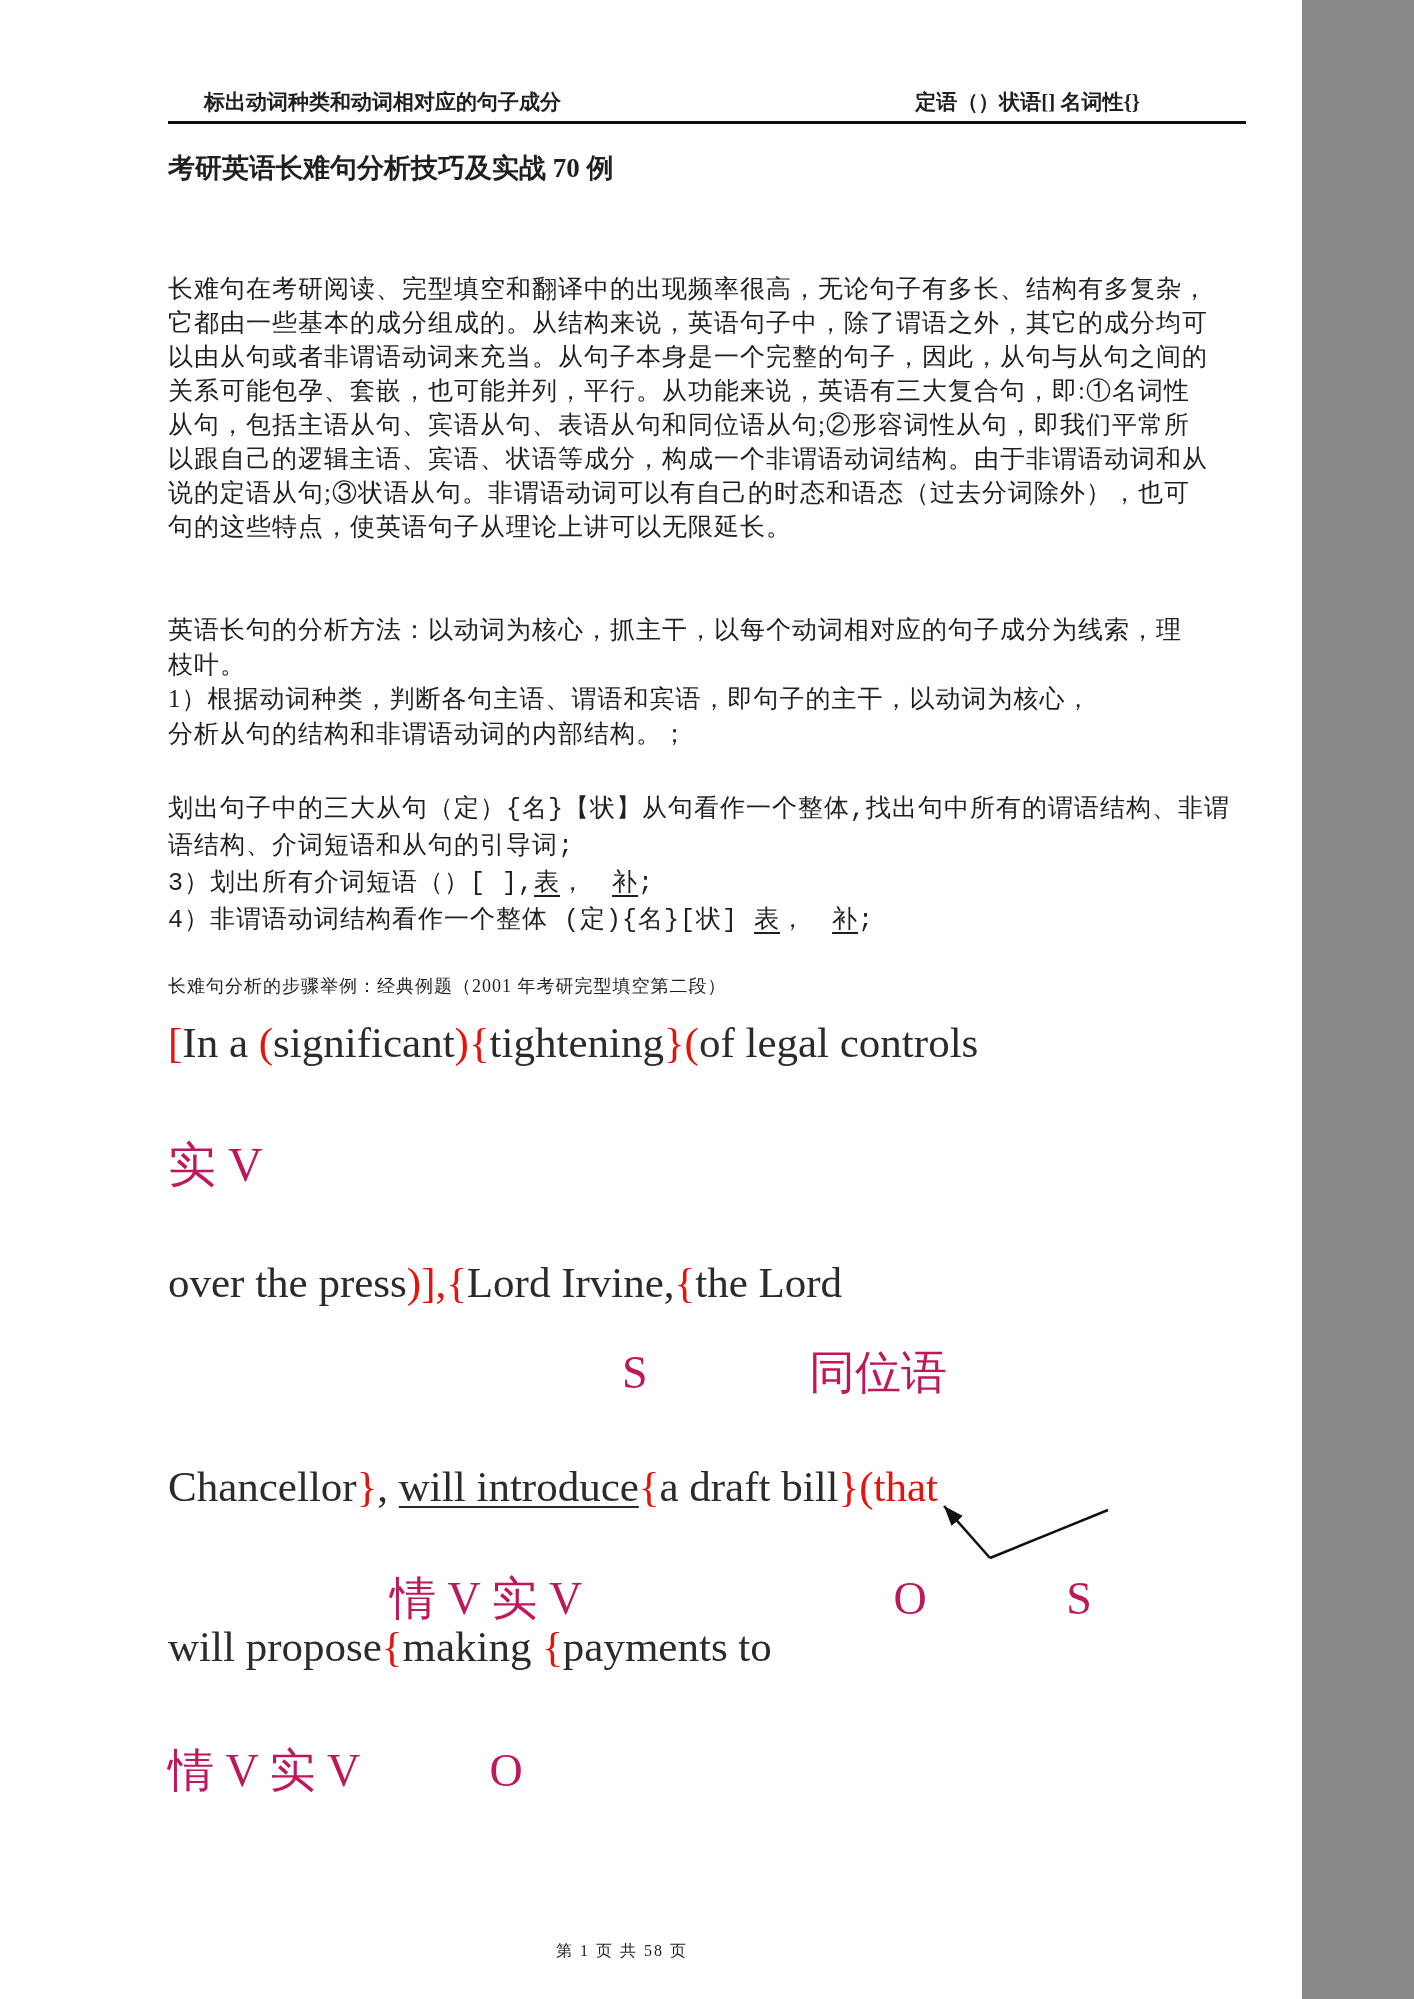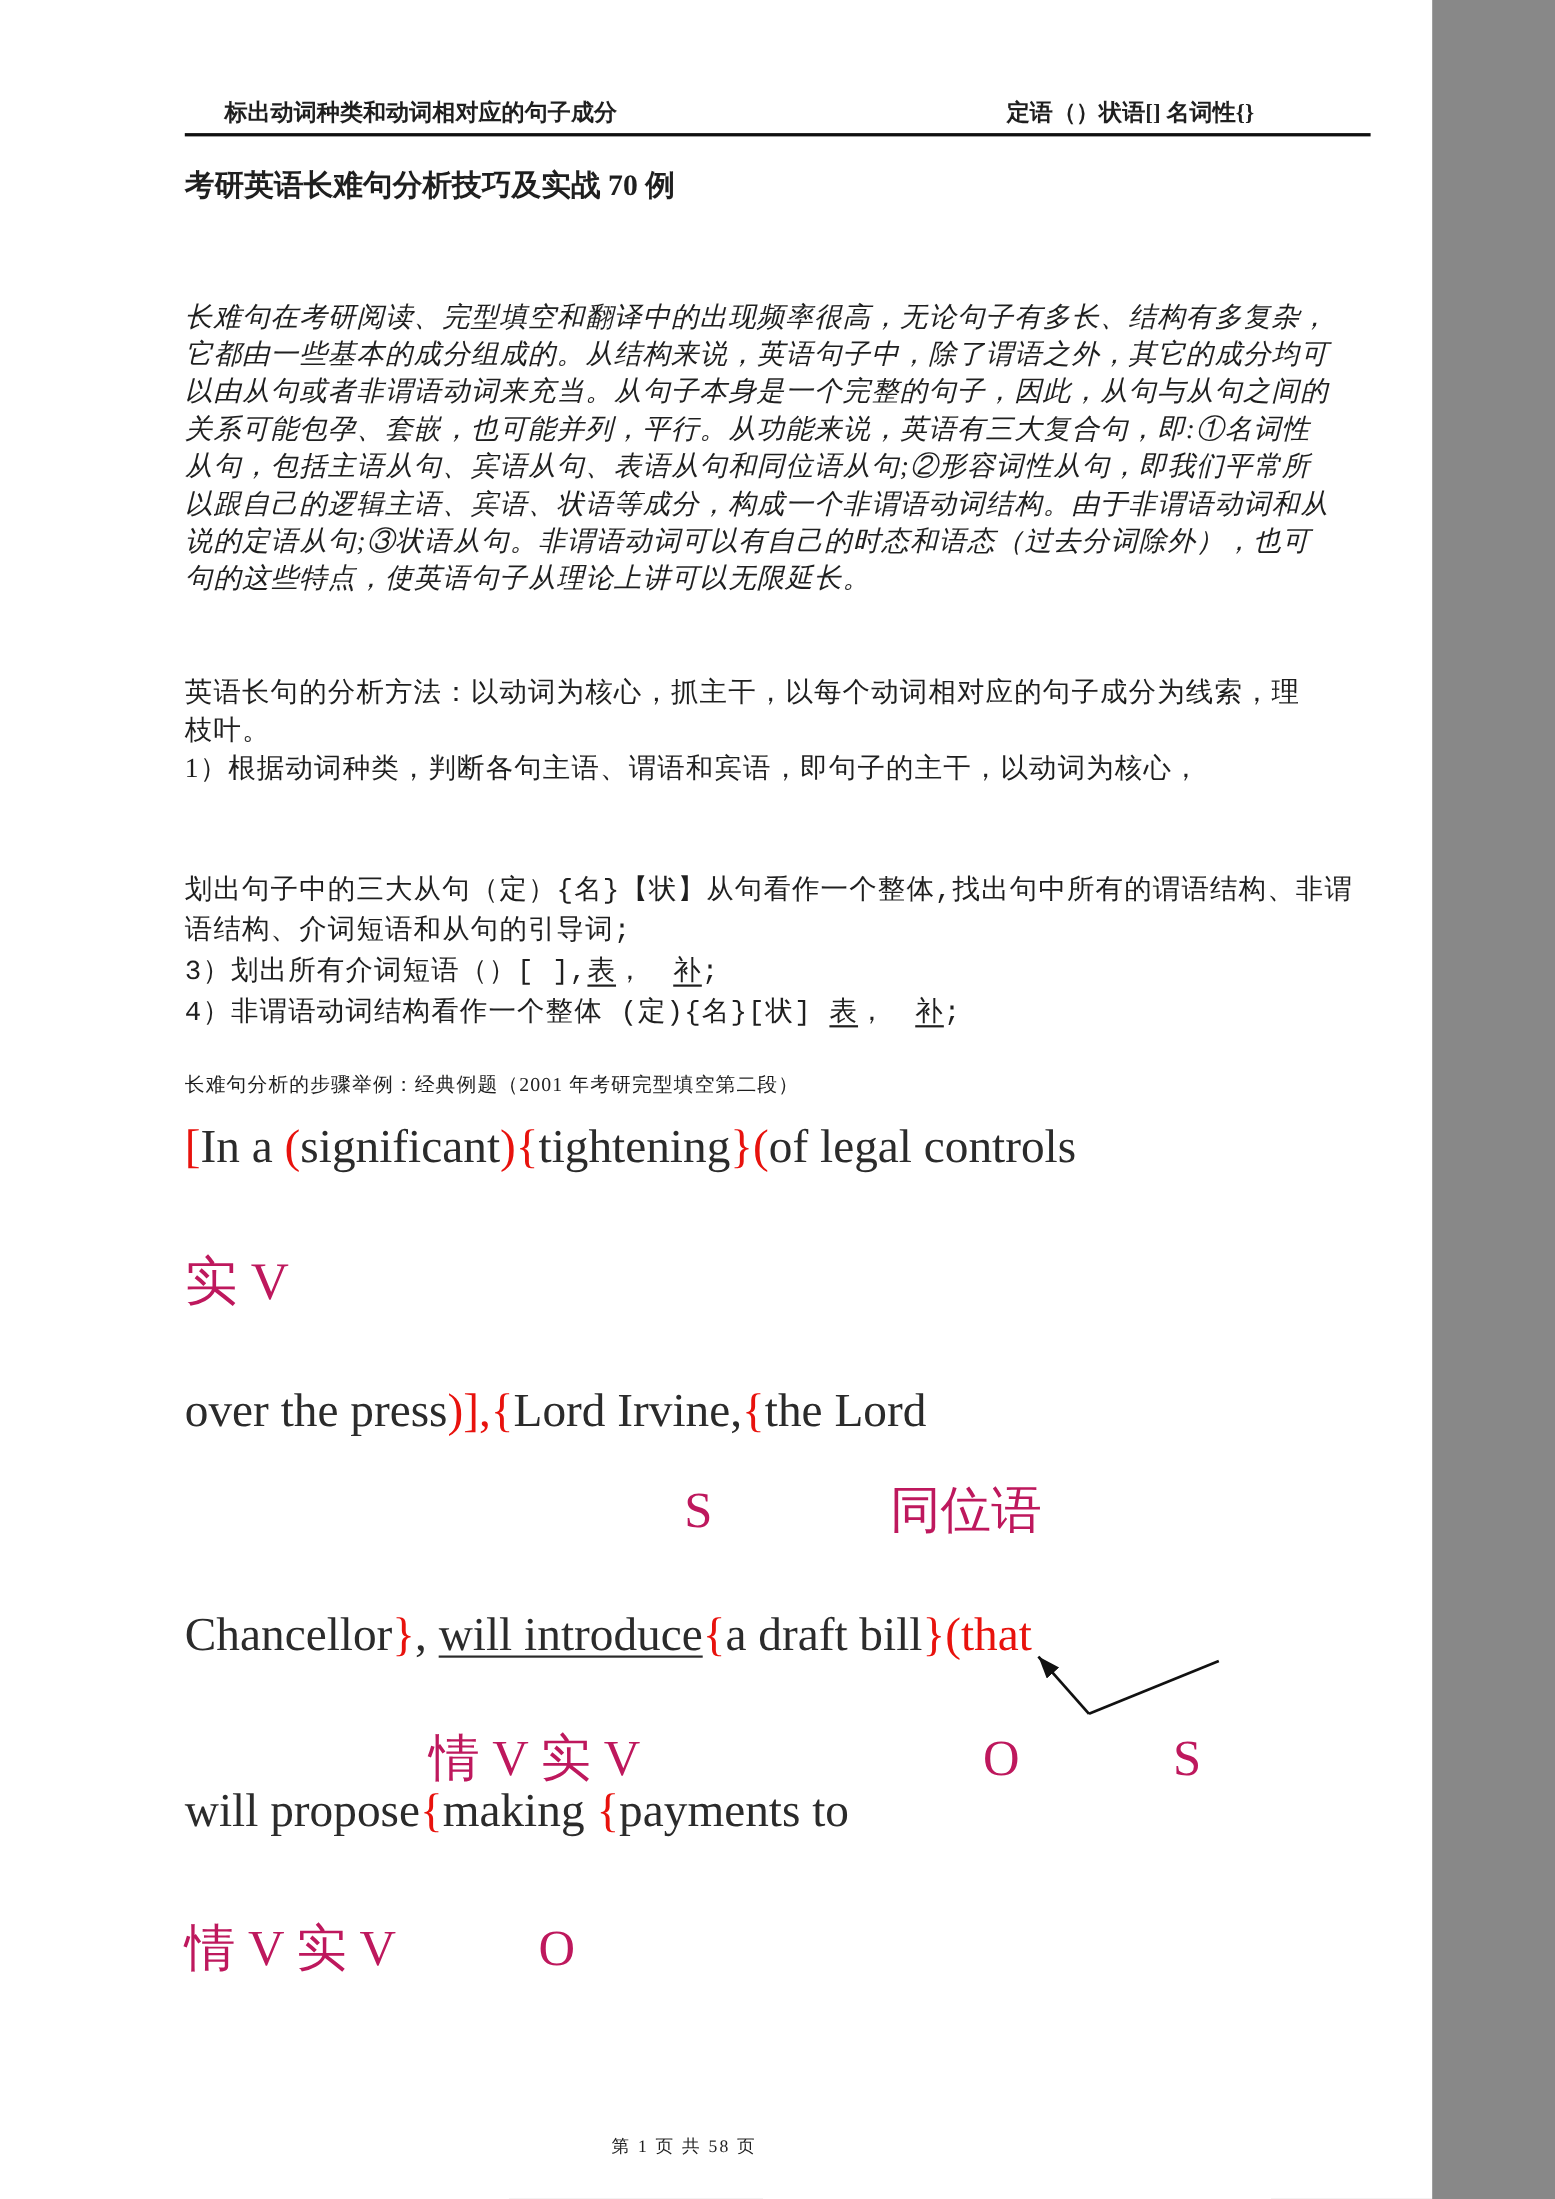--- a/index.html
+++ b/index.html
@@ -21,21 +21,21 @@
   }
   .h-left{padding-left:36px;}
   .h-right{padding-right:106px;}
   
   .title{
     position:absolute;left:168px;top:150px;width:1078px;
     text-align:left;font-size:27px;font-weight:bold;
   }
   
   .para{position:absolute;left:168px;width:1100px;font-size:25px;letter-spacing:1px;white-space:nowrap;}
-  .para1{top:272px;line-height:34px;font-style:italic;}
+  .para1{top:272px;line-height:34px;}
   .para2{top:613px;line-height:34.5px;}
   .para3{top:791px;line-height:37px;font-family:Liberation Mono, monospace;}
   .intro-line{position:absolute;left:168px;top:974px;width:1100px;font-size:18px;letter-spacing:1px;white-space:nowrap;}
   .ul{text-decoration:underline;text-decoration-thickness:2px;text-underline-offset:5px;}
   .red{color:#e8120d;}
   
   .example{position:absolute;left:168px;top:1010px;width:1220px;height:850px;}
   .big{position:absolute;left:0;white-space:nowrap;font-size:43px;color:#2b2b2b;}
   .big .red{font-weight:normal;}
   .lbl{position:absolute;left:0;white-space:nowrap;font-size:46px;color:#be185d;}
@@ -78,20 +78,21 @@
     <div>从句，包括主语从句、宾语从句、表语从句和同位语从句;②形容词性从句，即我们平常所</div>
     <div>以跟自己的逻辑主语、宾语、状语等成分，构成一个非谓语动词结构。由于非谓语动词和从</div>
     <div>说的定语从句;③状语从句。非谓语动词可以有自己的时态和语态（过去分词除外），也可</div>
     <div>句的这些特点，使英语句子从理论上讲可以无限延长。</div>
   </div>
 
   <div class="para para2">
     <div> 英语长句的分析方法：以动词为核心，抓主干，以每个动词相对应的句子成分为线索，理</div>
     <div>枝叶。</div>
     <div>1）根据动词种类，判断各句主语、谓语和宾语，即句子的主干，以动词为核心，</div>
+    <div>分析从句的结构和非谓语动词的内部结构。；</div>
   </div>
 
   <div class="para para3">
     <div>划出句子中的三大从句（定）{名}【状】从句看作一个整体,找出句中所有的谓语结构、非谓</div>
     <div>语结构、介词短语和从句的引导词;</div>
     <div><span>3）划出所有介词短语（）[ ],</span><span class="ul">表</span><span>，　</span><span class="ul">补</span><span>;</span></div>
     <div><span>4）非谓语动词结构看作一个整体 (定){名}[状] </span><span class="ul">表</span><span>，　</span><span class="ul">补</span><span>;</span></div>
   </div>
 
   <div class="intro-line">长难句分析的步骤举例：经典例题（2001 年考研完型填空第二段）</div>

